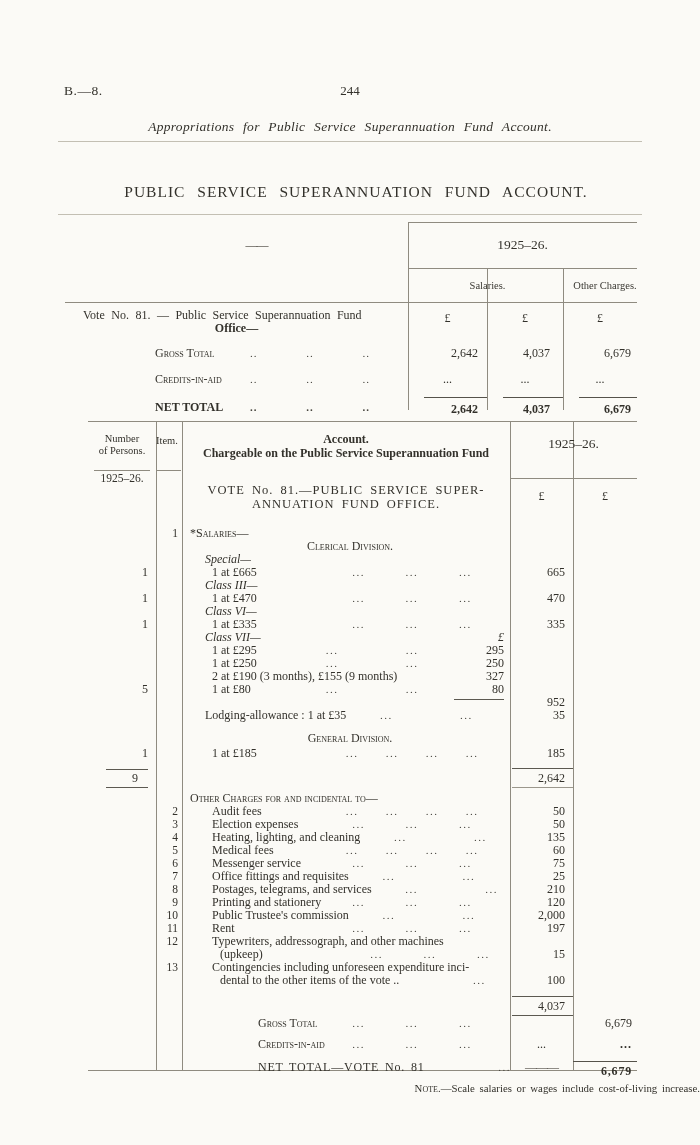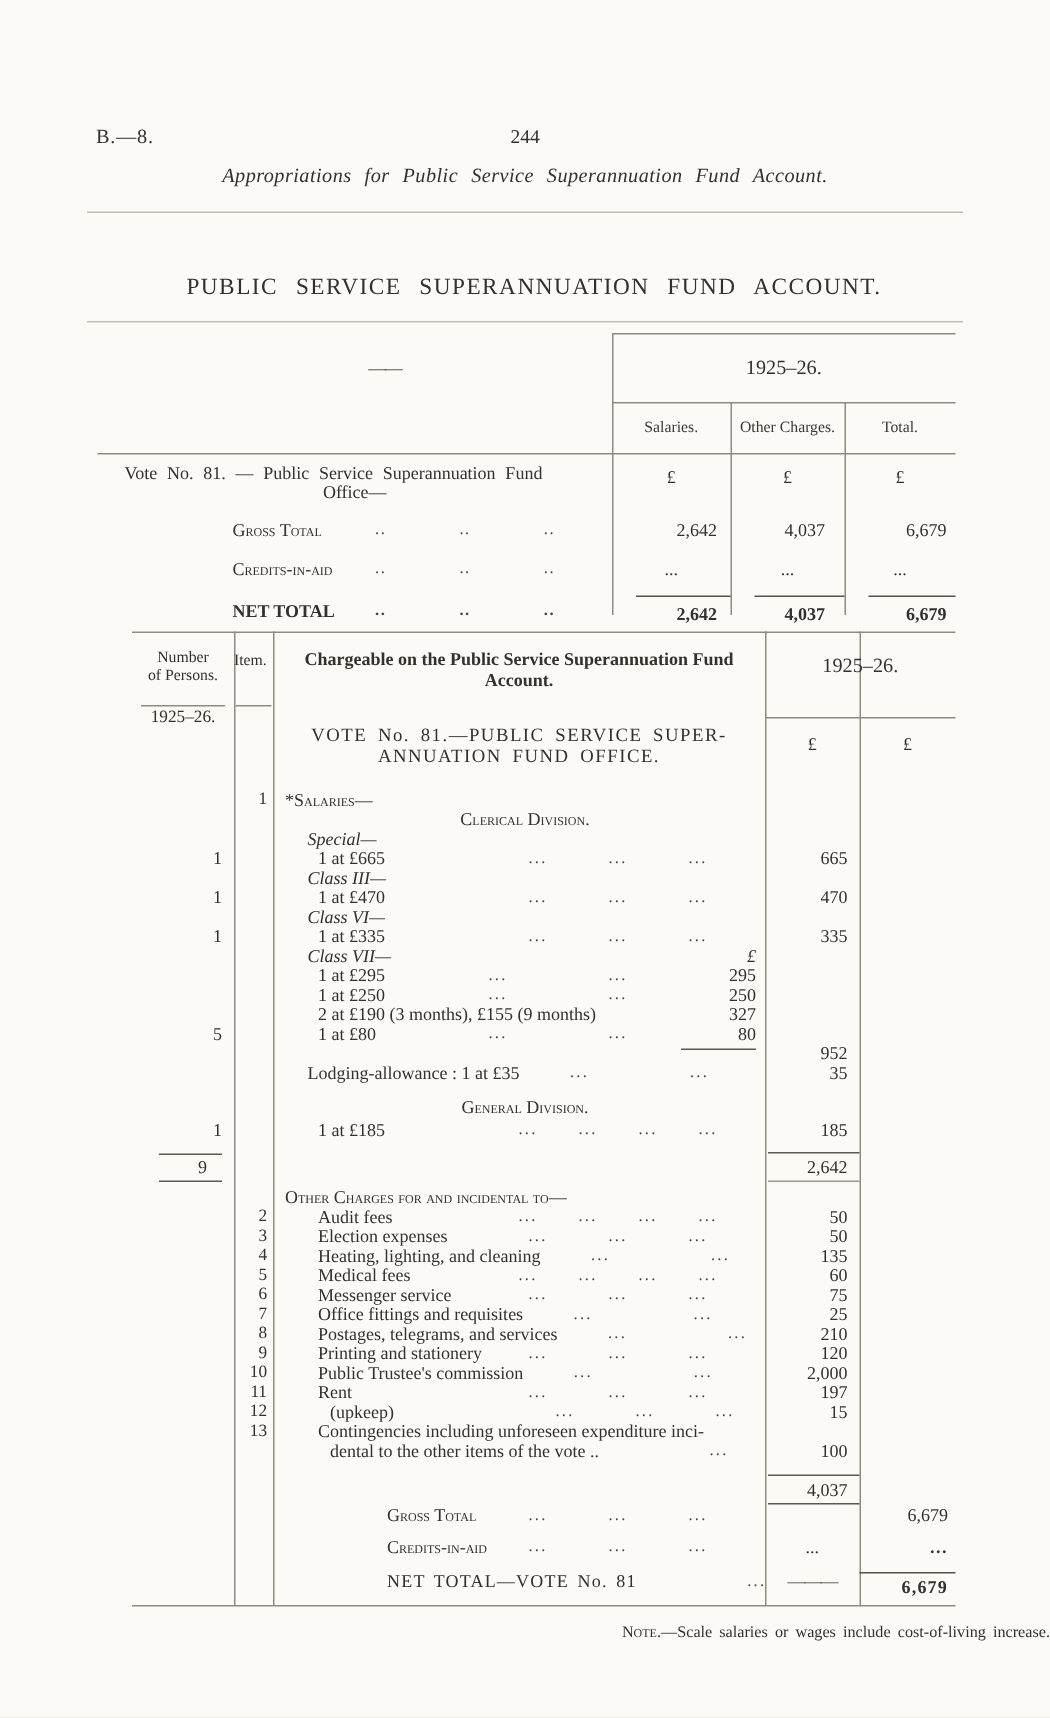--- a/index.html
+++ b/index.html
@@ -2,44 +2,44 @@
 <html><head>
 <meta charset="utf-8">
 <style>
   html,body{margin:0;padding:0;background:#e8e6e0;}
   .page{position:relative;width:700px;height:1145px;background:#fbfaf6;color:#33312b;
         font-family:"Liberation Serif","DejaVu Serif",serif;font-size:12px;overflow:hidden;}
   .abs{position:absolute;}
   
   .doc-ref{left:64px;top:83px;font-size:13.5px;letter-spacing:.5px;}
   .page-num{left:0;right:0;top:83px;text-align:center;font-size:13px;}
-  .running-title{left:0;right:0;top:109px;text-align:center;font-style:italic;font-size:13.5px;word-spacing:5px;letter-spacing:.3px;}
+  .running-title{left:0;right:0;top:119px;text-align:center;font-style:italic;font-size:13.5px;word-spacing:5px;letter-spacing:.3px;}
   .rule{border-top:1px solid #c3bfb3;height:0;}
   .rule-1{left:58px;top:141px;width:584px;}
   .main-title{left:12px;right:0;top:183px;text-align:center;font-size:15.5px;letter-spacing:1px;word-spacing:7px;}
   .rule-2{left:58px;top:214px;width:584px;}
   
   .stable{left:65px;top:222px;width:572px;height:188px;}
   .stable .vline{position:absolute;width:0;border-left:1px solid #8f8b80;}
   .stable .hline{position:absolute;height:0;border-top:1px solid #8f8b80;}
   .sv1{left:343px;top:0;height:188px;border-left-color:#7d7a70;}
   .sv2{left:422px;top:46px;height:142px;}
   .sv3{left:498px;top:46px;height:142px;}
   .sh1{left:343px;top:0;width:229px;border-top-color:#7d7a70;}
   .sh2{left:343px;top:46px;width:229px;}
   .sh3{left:0;top:80px;width:572px;}
   .s-row0{position:absolute;left:0;top:0;width:572px;height:46px;display:grid;grid-template-columns:343px 229px;align-items:center;}
   .s-dash{text-align:center;padding-left:40px;color:#4a4840;letter-spacing:-1px;}
   .s-year{text-align:center;font-size:13.5px;}
-  .s-row1{position:absolute;left:0;top:46px;width:572px;height:34px;display:grid;grid-template-columns:343px 79px 76px 74px;align-items:center;}
+  .s-row1{position:absolute;left:0;top:46px;width:572px;height:34px;display:grid;grid-template-columns:343px 79px 76px 74px;align-items:center;gap:40px;}
   .s-colhead{text-align:center;font-size:10.5px;color:#3a3832;}
   .s-body{position:absolute;left:0;top:80px;width:572px;}
   .s-vote{display:grid;grid-template-columns:343px 79px 76px 74px;min-height:38px;}
   .s-vote .vl1{padding:7px 0 0 18px;word-spacing:3.5px;line-height:13px;}
-  .s-vote .vl2{text-align:center;line-height:13px;}
+  .s-vote .vl2{text-align:center;line-height:13px;font-weight:bold;}
   .s-pound{text-align:center;padding-top:9px;}
   .srow{display:grid;grid-template-columns:343px 79px 76px 74px;min-height:26px;align-items:center;}
   .srow .c-stub{display:flex;align-items:center;}
   .srow .lbl{padding-left:90px;white-space:nowrap;}
   .srow .leaders{flex:0 0 120px;margin-left:auto;margin-right:38px;display:flex;justify-content:space-between;color:#45433c;}
   .srow .leaders span{letter-spacing:1px;}
   .srow .val{display:block;text-align:right;}
   .srow .c-v1 .val{padding-right:9px;}
   .srow .c-v2 .val{padding-right:13px;}
   .srow .c-v3 .val{padding-right:6px;}
@@ -229,22 +229,22 @@
     <div class="hline hr-y"></div>
 
     <div class="dhead">
       <div class="h-persons">
         <div>Number</div>
         <div>of Persons.</div>
         <div class="yr">1925–26.</div>
       </div>
       <div class="h-item">Item.</div>
       <div class="h-charge">
+        <div>Account.</div>
         <div>Chargeable on the Public Service Superannuation Fund</div>
-        <div>Account.</div>
       </div>
       <div class="h-year">1925–26.</div>
       <div class="h-pound-a">£</div>
       <div class="h-pound-b">£</div>
       <div class="h-vote">
         <div>VOTE No. 81.—PUBLIC SERVICE SUPER-</div>
         <div>ANNUATION FUND OFFICE.</div>
       </div>
     </div>
 
@@ -719,20 +719,21 @@
 
         </div>
         <div class="c-a1">197</div>
         <div class="c-a2"></div>
       </div>
         <div class="drow i2 twol">
         <div class="c-p"><span class="pv"></span></div>
         <div class="c-i">12</div>
         <div class="c-main">
           <div class="l l1">
+            <span class="t">Typewriters, addressograph, and other machines</span>
             <span class="leaders"></span>
             <span class="subv"></span>
           </div>
           <div class="l l2">
             <span class="t2">(upkeep)</span>
             <span class="leaders">
                 <span>...</span>
                 <span>...</span>
                 <span>...</span>
               </span>

